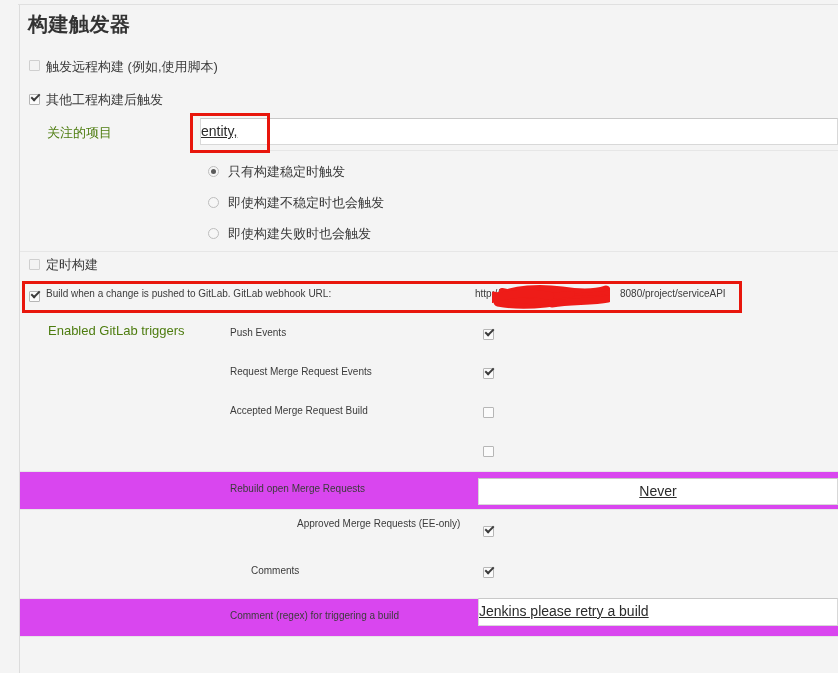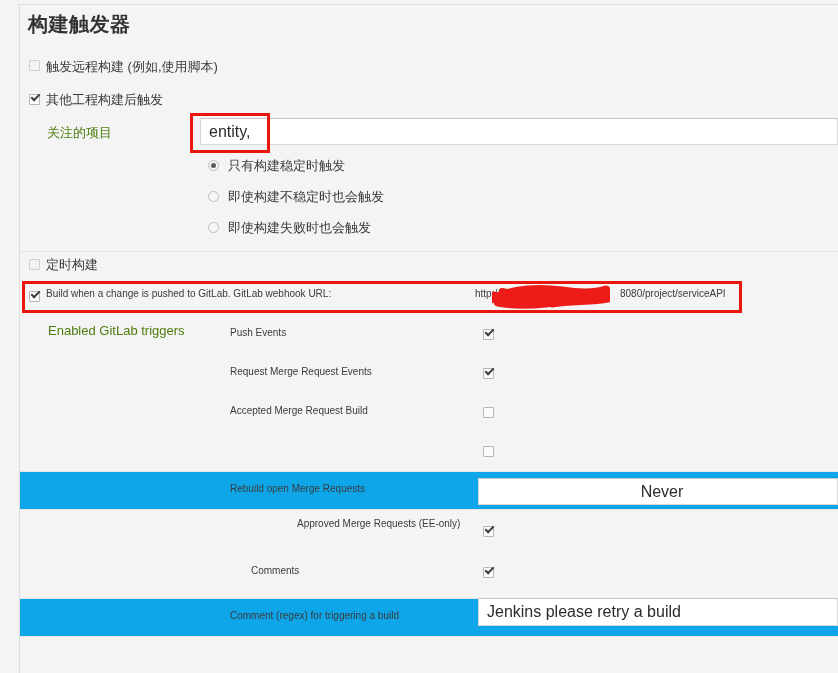--- a/index.html
+++ b/index.html
@@ -48,21 +48,21 @@
     letter-spacing: 0.5px;
   }
 
   
   .row {
     position: absolute;
     left: 20px;
     width: 818px;
     box-sizing: border-box;
   }
-  .row-white { background: #0ea5e9; }
+  .row-white { background: #d946ef; }
   .row-grey  { background: #f4f4f4; }
 
   .cbx {
     display: inline-block;
     width: 11px;
     height: 11px;
     box-sizing: border-box;
     border: 1px solid #b6b6b6;
     background: #fbfbfb;
     border-radius: 1px;
@@ -112,26 +112,27 @@
     height: 1px;
     background: #e6e6e6;
   }
 
   .field {
     position: absolute;
     box-sizing: border-box;
     background: #ffffff;
     border: 1px solid #d8d8d8;
     border-top-color: #c8c8c8;
-    font-size: 16px;
+    font-size: 14px;
     color: #2b2b2b;
     line-height: 25px;
-    padding-left: 8px;
+    padding-left: 0;
     overflow: hidden;
     white-space: nowrap;
+    text-decoration: underline;
   }
 
   .label-left {
     position: absolute;
     font-size: 13px;
     color: #4d7c0f;
     white-space: nowrap;
   }
 
   
@@ -167,21 +168,21 @@
     <span style="position:absolute; left:9px; top:8px;" class="cbx checked"></span>
     <span class="cn" style="position:absolute; left:26px; top:5px;">其他工程构建后触发</span>
   </div>
 
   <div class="row row-grey" style="top:114px; height:36px;">
     <span class="label-left" style="left:27px; top:10px;">关注的项目</span>
   </div>
   <div class="field" style="left:200px; top:118px; width:638px; height:27px;">entity,</div>
   <div class="hr" style="left:200px; top:150px; width:638px;"></div>
 
-  <div class="row row-grey" style="top:145px; height:100px;">
+  <div class="row row-grey" style="top:151px; height:100px;">
     <span style="position:absolute; left:188px; top:15px;" class="radio selected"></span>
     <span class="cn" style="position:absolute; left:208px; top:12px;">只有构建稳定时触发</span>
 
     <span style="position:absolute; left:188px; top:46px;" class="radio"></span>
     <span class="cn" style="position:absolute; left:208px; top:43px;">即使构建不稳定时也会触发</span>
 
     <span style="position:absolute; left:188px; top:77px;" class="radio"></span>
     <span class="cn" style="position:absolute; left:208px; top:74px;">即使构建失败时也会触发</span>
   </div>
 

